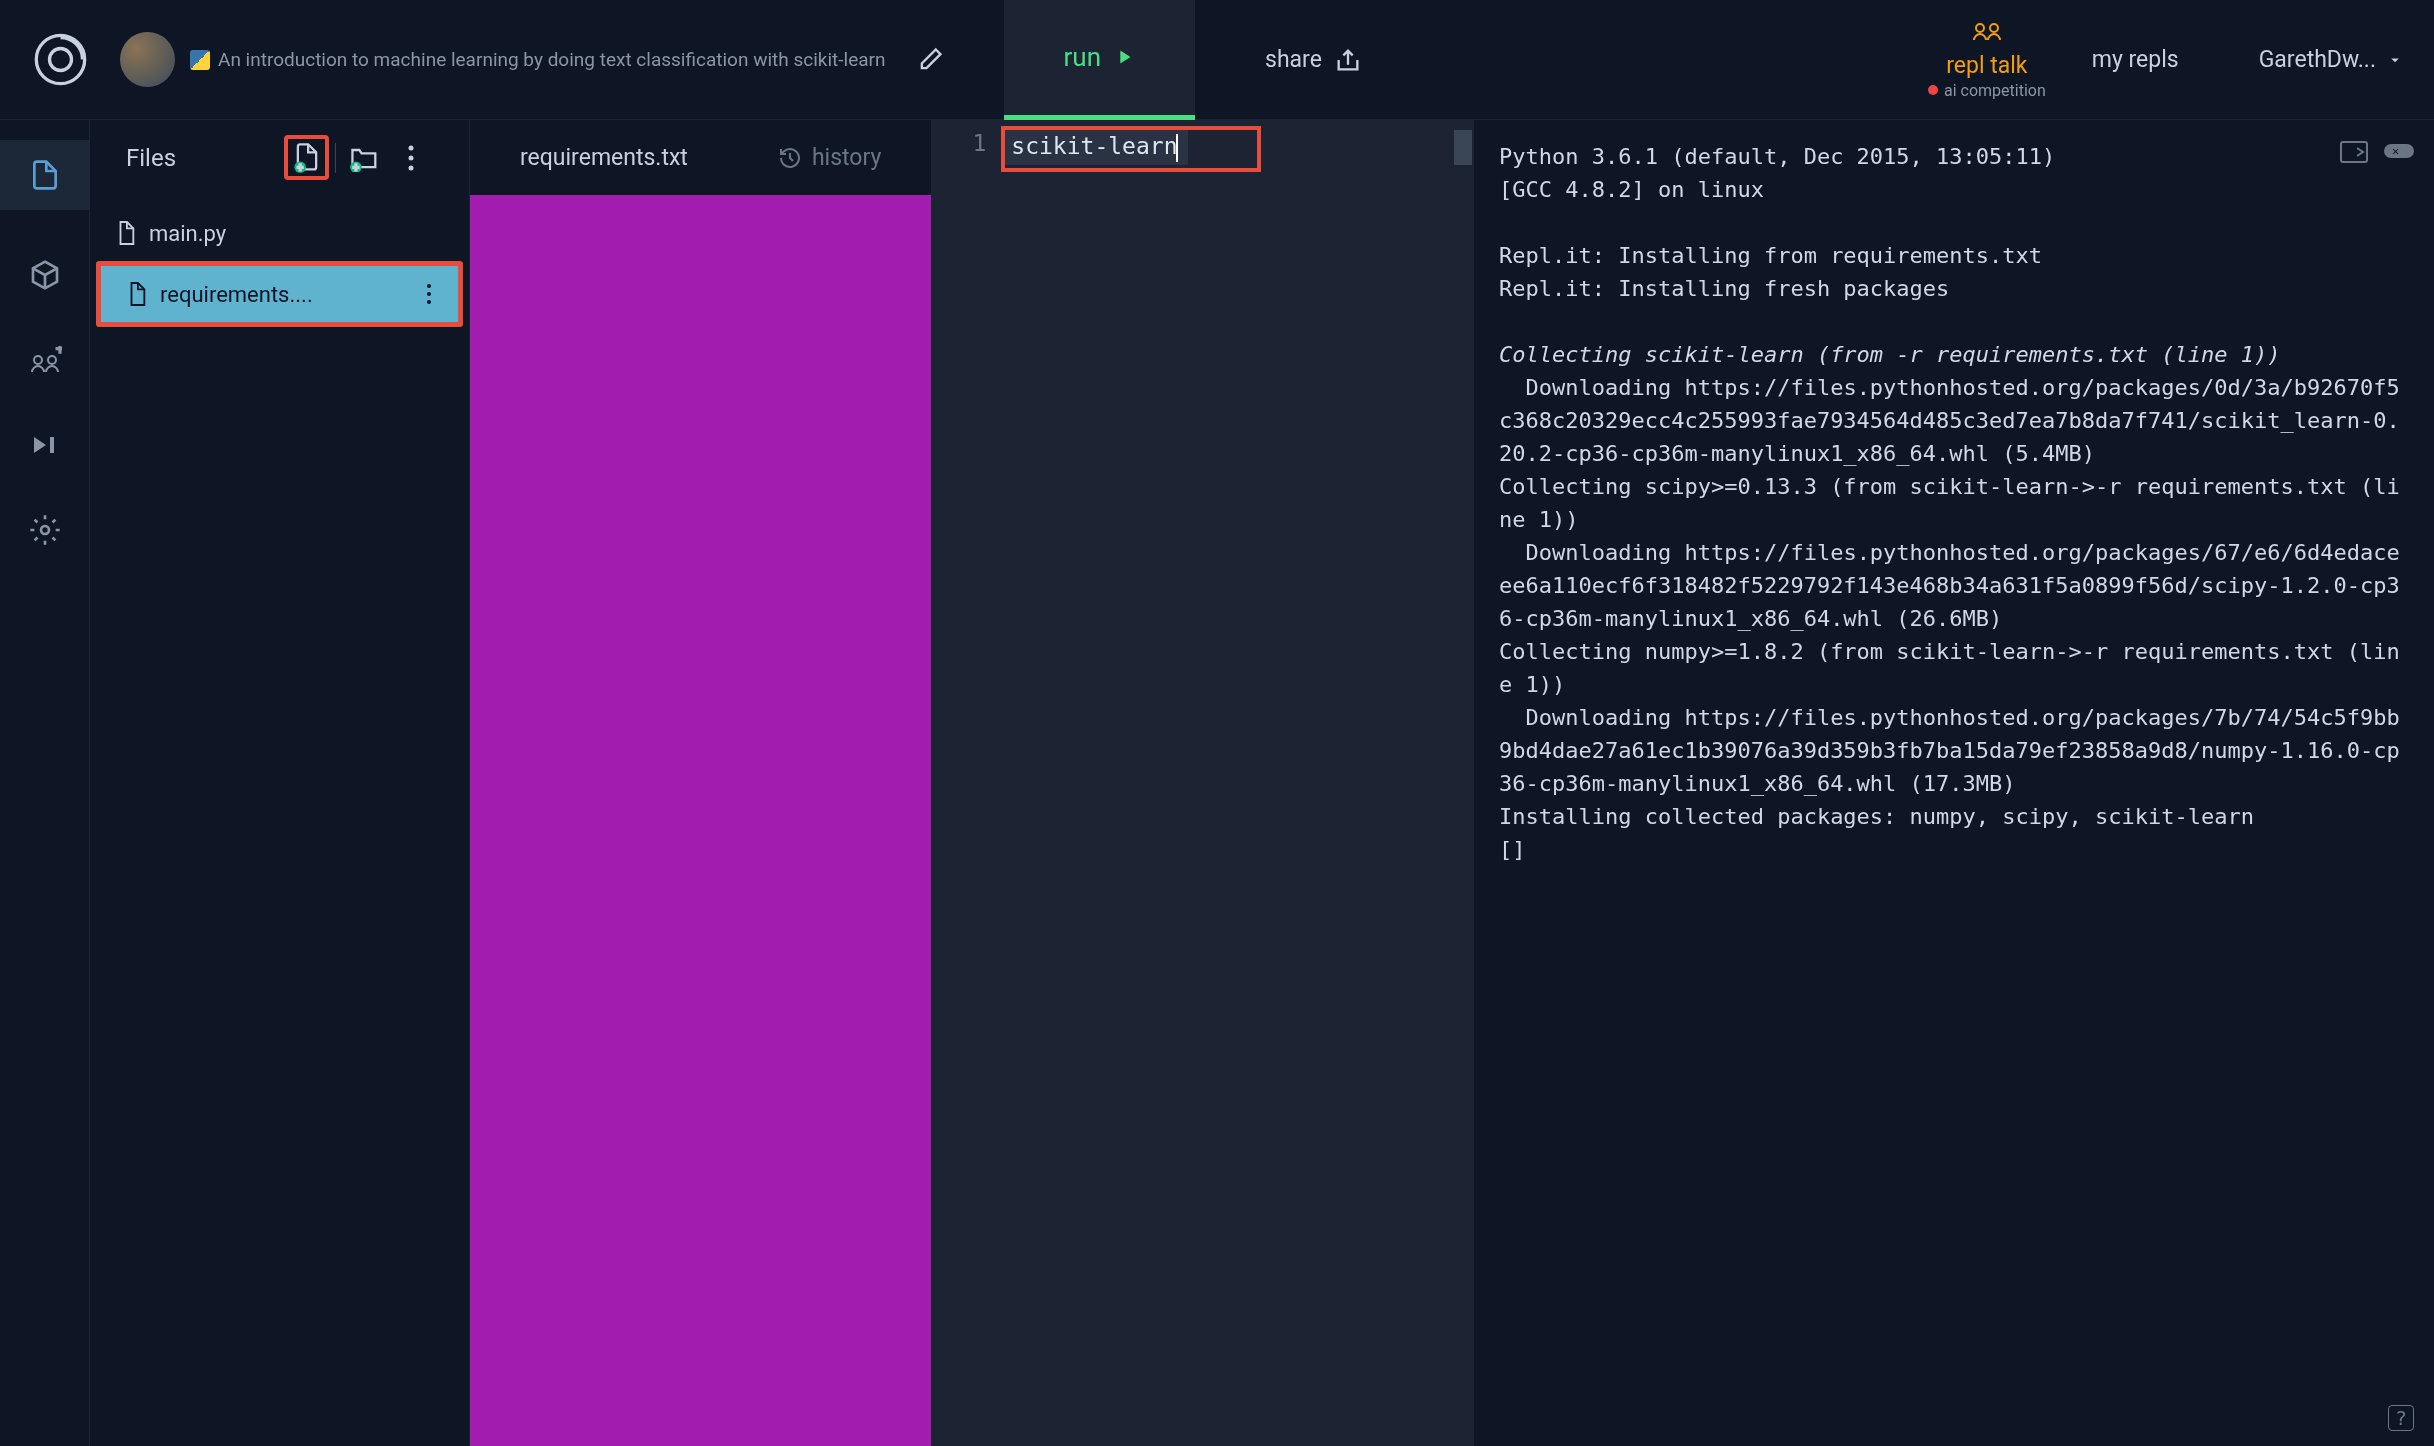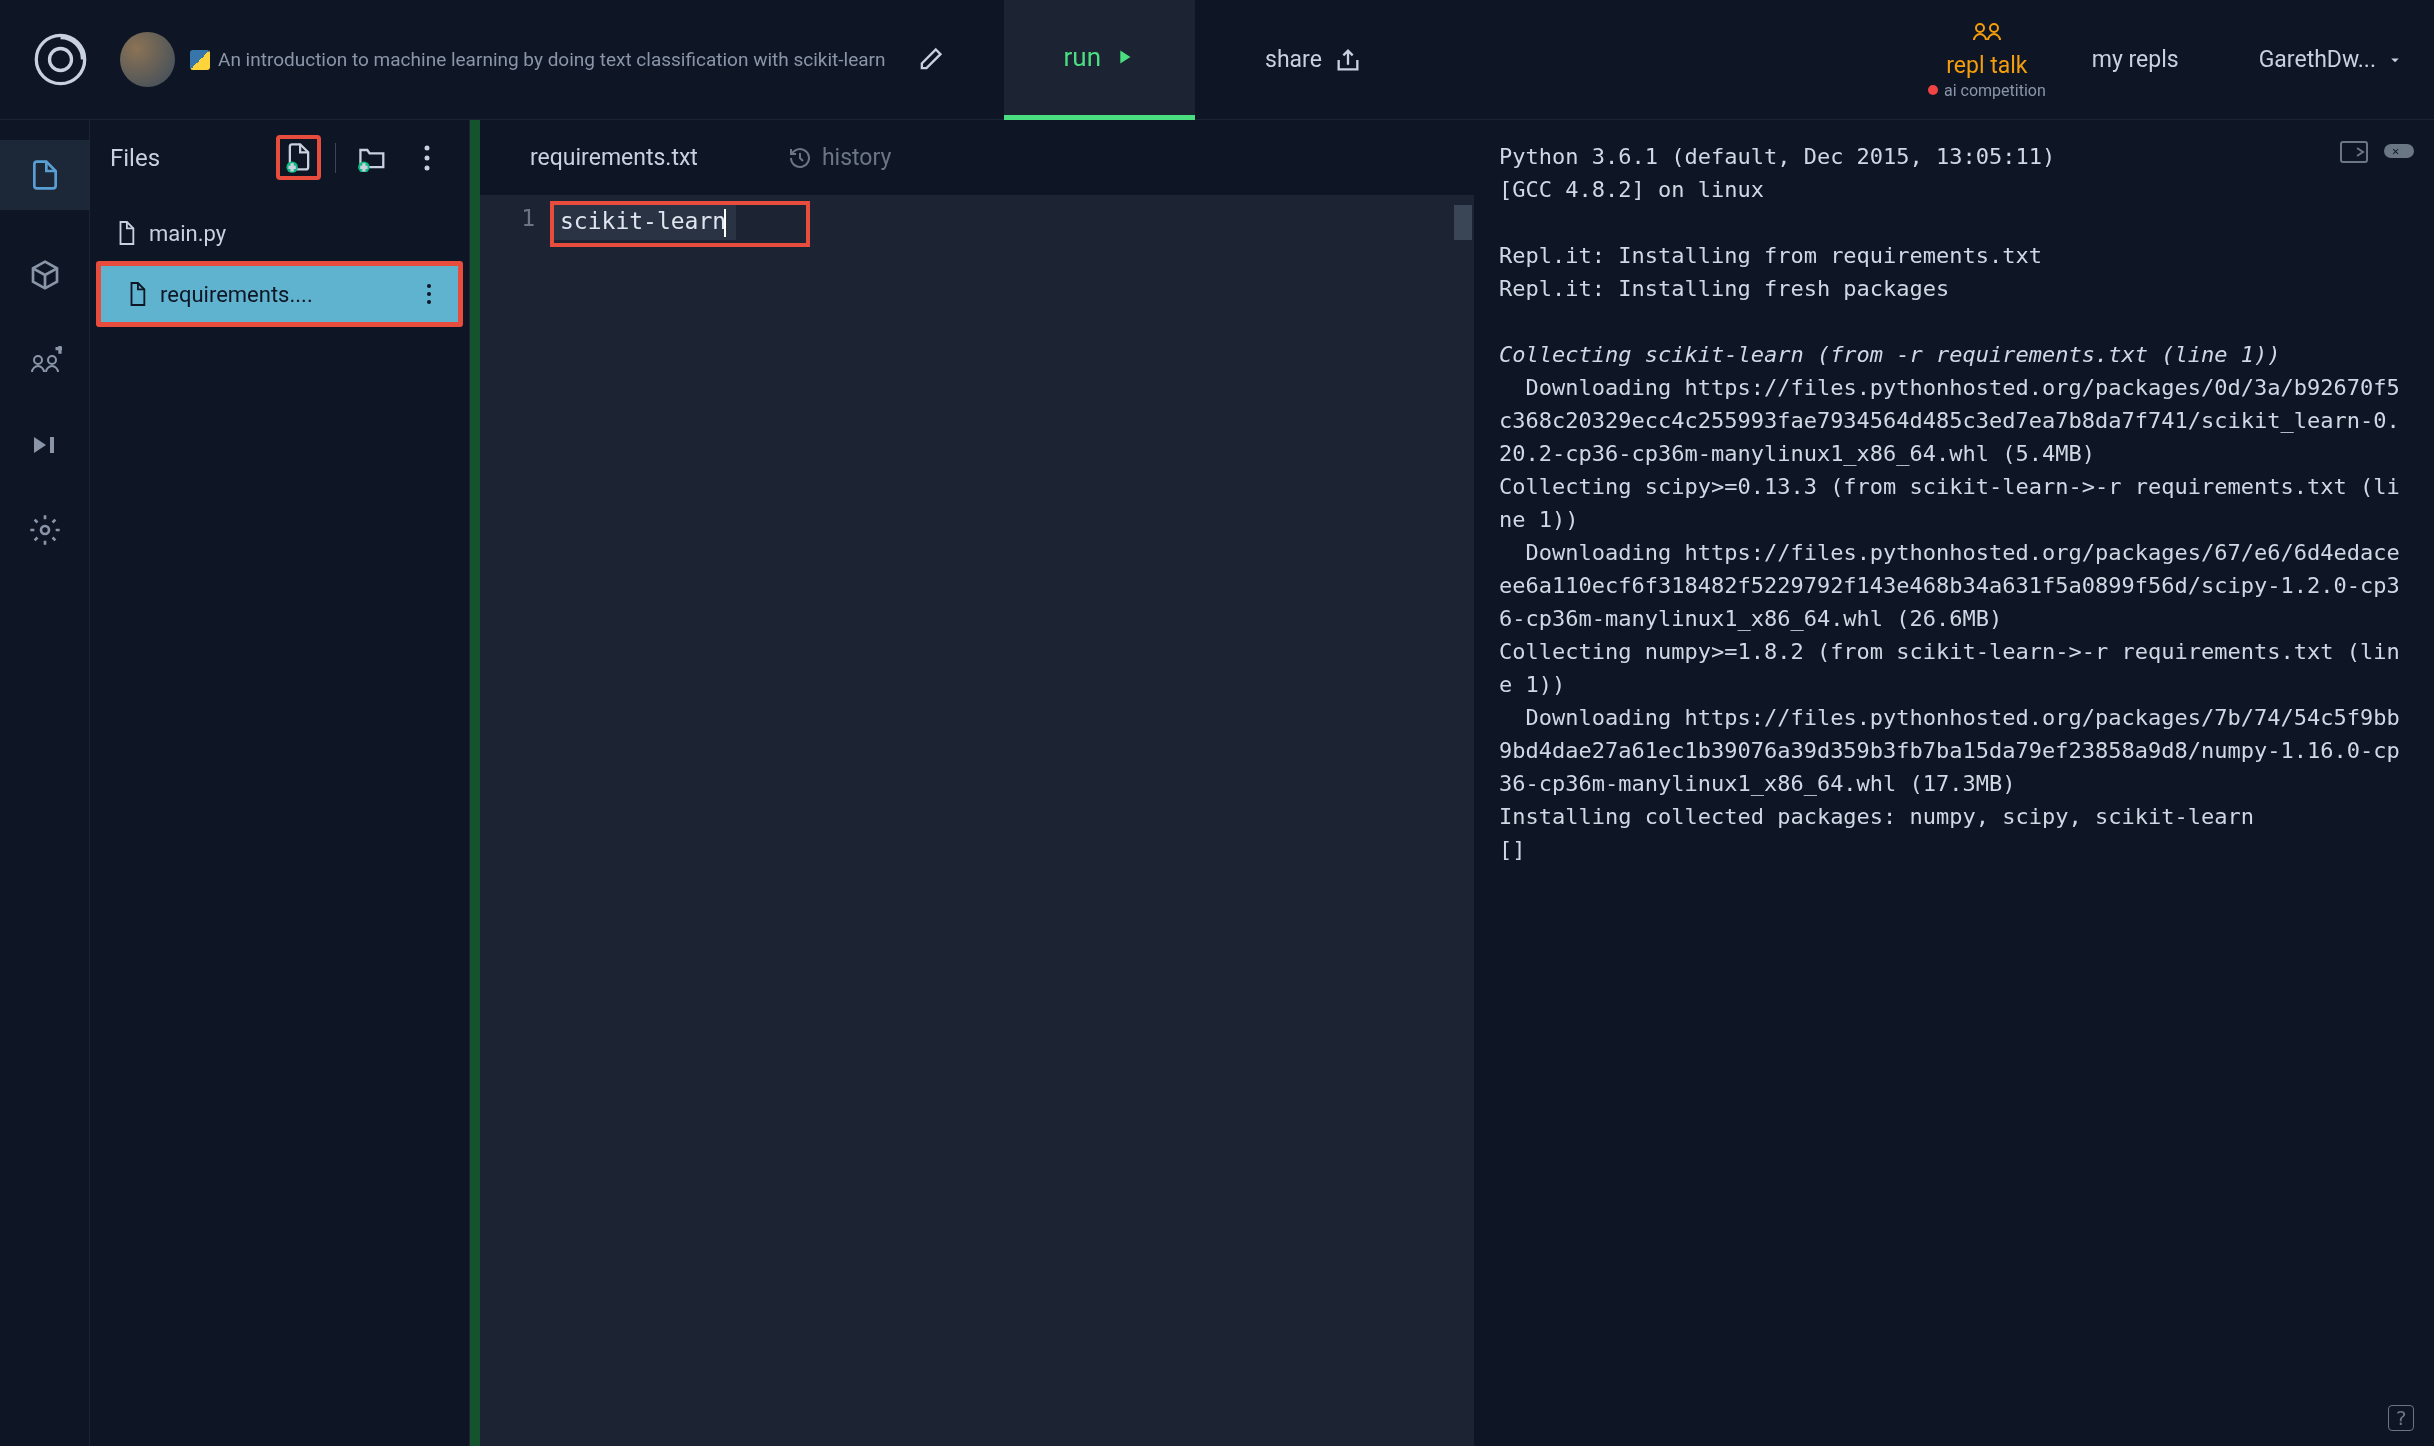--- a/index.html
+++ b/index.html
@@ -78,22 +78,22 @@
   width: 380px;
   background: #0e1525;
   border-right: 1px solid #1c2333;
   display: flex;
   flex-direction: column;
 }
 .files-header {
   height: 75px;
   display: flex;
   align-items: center;
-  padding: 0 20px;
-  gap: 9px;
+  padding: 0 36px;
+  gap: 1px;
   font-size: 24px;
   color: #c8d1e0;
 }
 .files-title { flex: 1; }
 .file-action-btn {
   width: 45px; height: 45px;
   display: flex; align-items: center; justify-content: center;
   cursor: pointer;
   color: #c8d1e0;
   position: relative;
@@ -112,25 +112,24 @@
   background: #5fb3ce;
   color: #0e1525;
   border: 5px solid #e74c3c;
   margin: 0 6px;
   border-radius: 3px;
 }
 .file-dots { margin-left: auto; }
 
 .editor-panel {
   flex: 1;
-  background: #14532d;
-  display: flex;
-  flex-direction: column;
+  background: #a21caf;
+  display: flex;
+  flex-direction: row;
   min-width: 0;
-  padding-left: 10px;
 }
 .tabs {
   height: 75px;
   display: flex;
   align-items: center;
   background: #0e1525;
   padding: 0 30px;
   gap: 50px;
 }
 .tab {

